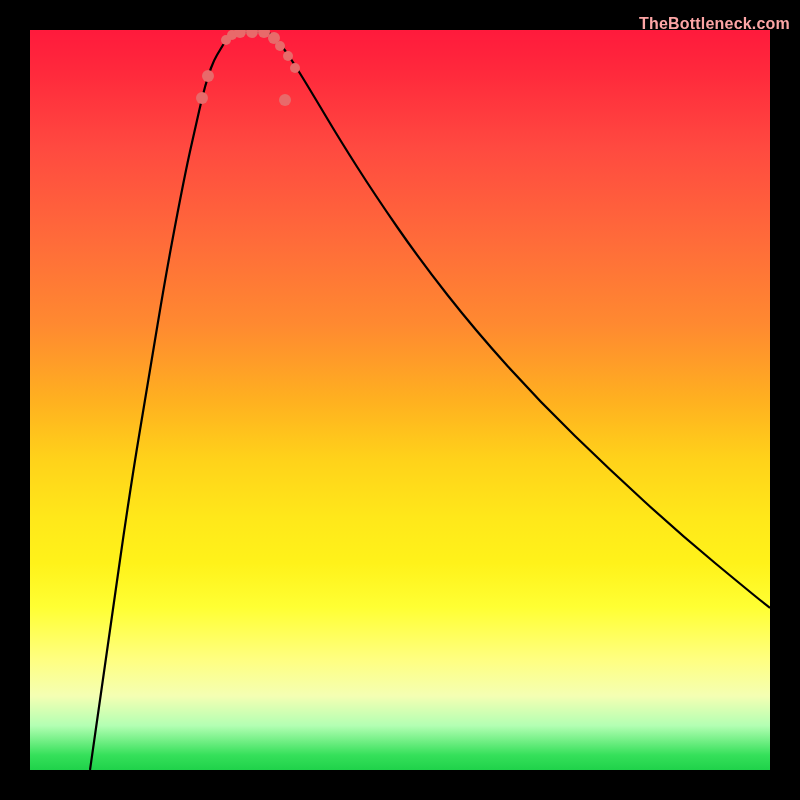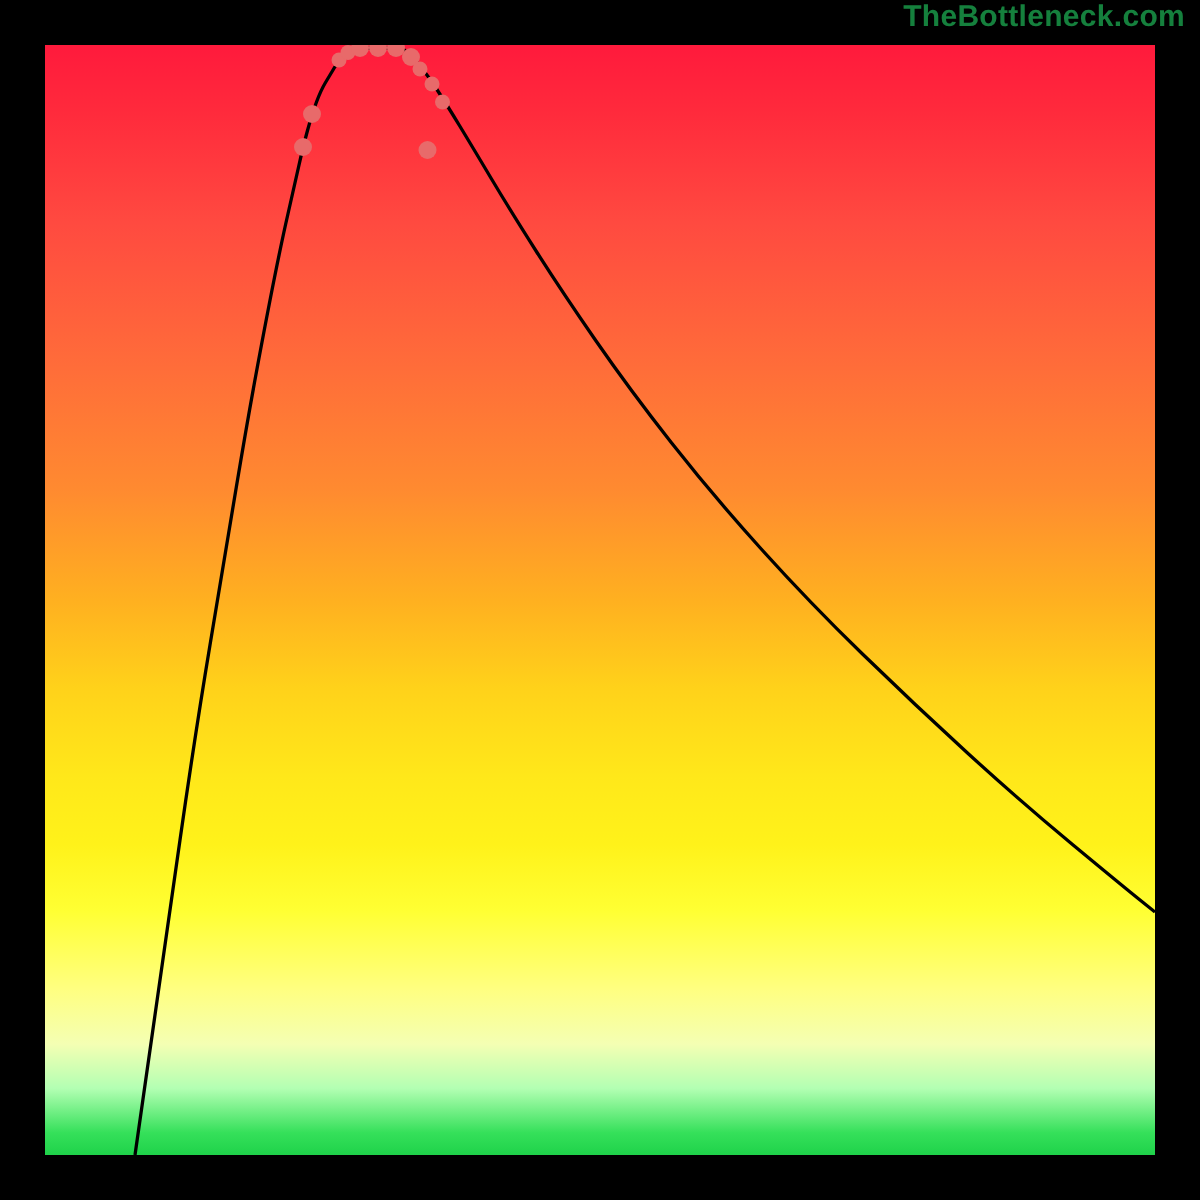--- a/index.html
+++ b/index.html
@@ -44,25 +44,25 @@
   }
   .curve-svg {
     position: absolute;
     left: 0;
     top: 0;
     width: 740px;
     height: 740px;
   }
   .watermark {
     position: absolute;
-    top: 0;
+    top: 15px;
     right: 10px;
-    font-size: 20px;
+    font-size: 16px;
     font-weight: 600;
-    color: #15803d;
+    color: #fca5a5;
     letter-spacing: 0.2px;
     user-select: none;
   }
 </style>
 </head>
 <body>
 
 <div class="frame">
   <div class="watermark">TheBottleneck.com</div>
   <div class="plot-area">

